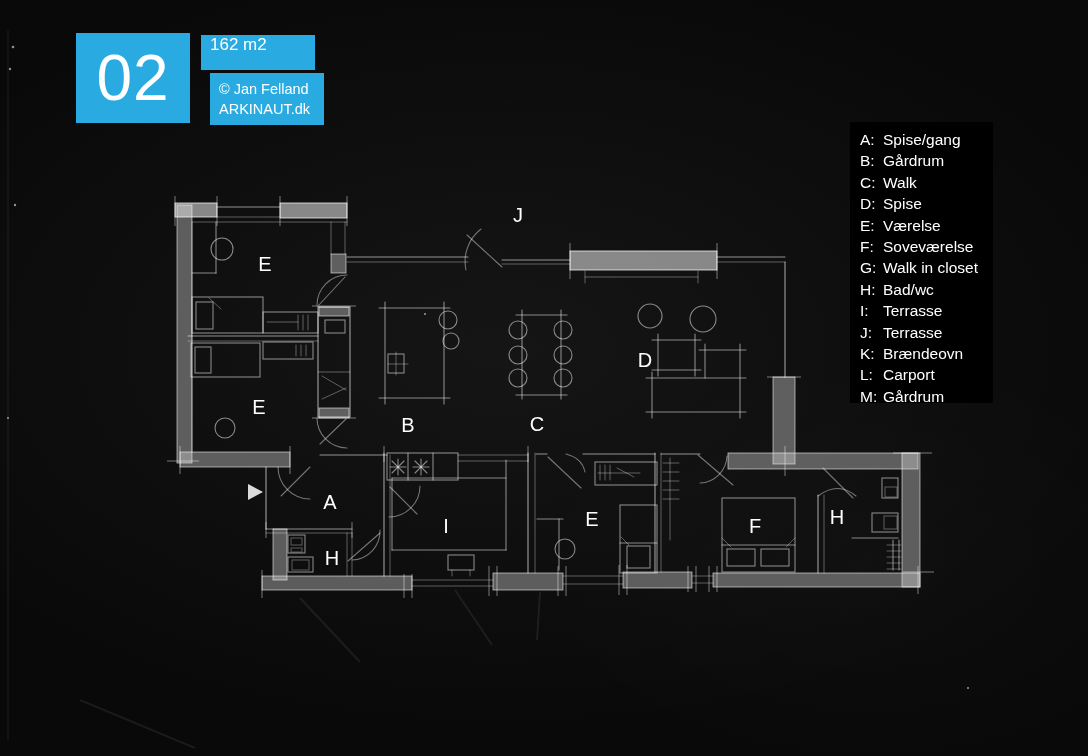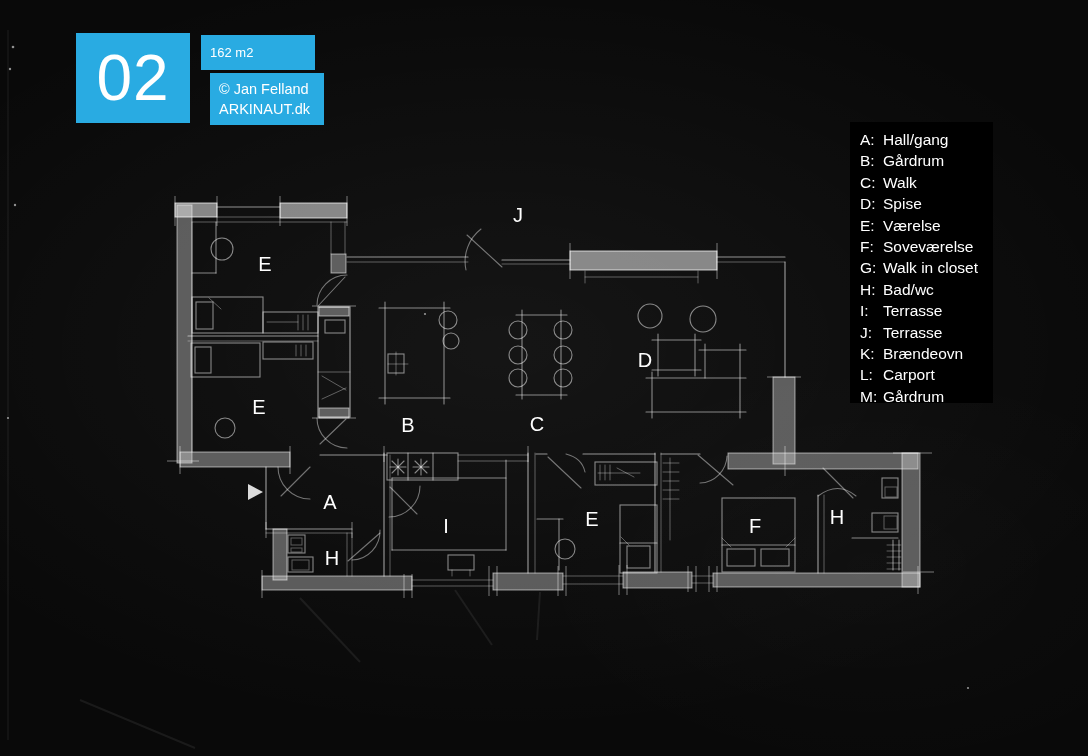--- a/index.html
+++ b/index.html
@@ -7,22 +7,22 @@
     position:relative;width:1088px;height:756px;overflow:hidden;
     background:#090909;
     background-image:
       radial-gradient(950px 540px at 46% 46%, rgba(255,255,255,0.05), rgba(0,0,0,0) 72%),
       radial-gradient(500px 300px at 80% 75%, rgba(255,255,255,0.02), rgba(0,0,0,0) 70%);
     font-family:"Liberation Sans",sans-serif;color:#fff;
   }
   .badge{position:absolute;background:var(--accent,#29abe2);color:#fff;}
   .num-box{left:76px;top:33px;width:114px;height:90px;display:flex;align-items:center;justify-content:center;
     font-size:64px;font-weight:400;letter-spacing:1px;}
-  .area-box{left:201px;top:35px;width:114px;height:35px;display:flex;align-items:center;
-    padding-left:9px;box-sizing:border-box;font-size:13px;}
+  .area-box{left:201px;top:35px;width:114px;height:35px;display:flex;align-items:flex-start;
+    padding-left:9px;box-sizing:border-box;font-size:17px;}
   .credit-box{left:210px;top:73px;width:114px;height:52px;box-sizing:border-box;
     padding:6px 0 0 9px;font-size:14.5px;line-height:20px;}
   .legend{position:absolute;left:850px;top:122px;width:143px;height:281px;background:#000;
     box-sizing:border-box;padding:7px 2px 0 10px;font-size:15.5px;}
   .lg-row{display:flex;line-height:21.4px;white-space:nowrap;}
   .lg-key{width:23px;flex:none;}
   svg.plan{position:absolute;left:0;top:0;}
   .w{fill:rgba(212,212,212,.40);stroke:rgba(255,255,255,.55);stroke-width:1;}
   .win{fill:rgba(235,235,235,.55);stroke:rgba(255,255,255,.72);stroke-width:1;}
   .t{stroke:rgba(255,255,255,.55);stroke-width:1.2;fill:none;stroke-linecap:round;}
@@ -48,21 +48,21 @@
     <span>162 m2</span>
   </div>
   <div class="badge credit-box">
     <div>© Jan Felland</div>
     <div>ARKINAUT.dk</div>
   </div>
 
   <div class="legend">
       <div class="lg-row">
         <span class="lg-key">A:</span>
-        <span>Hall/gang</span>
+        <span>Spise/gang</span>
       </div>
       <div class="lg-row">
         <span class="lg-key">B:</span>
         <span>Gårdrum</span>
       </div>
       <div class="lg-row">
         <span class="lg-key">C:</span>
         <span>Walk</span>
       </div>
       <div class="lg-row">

